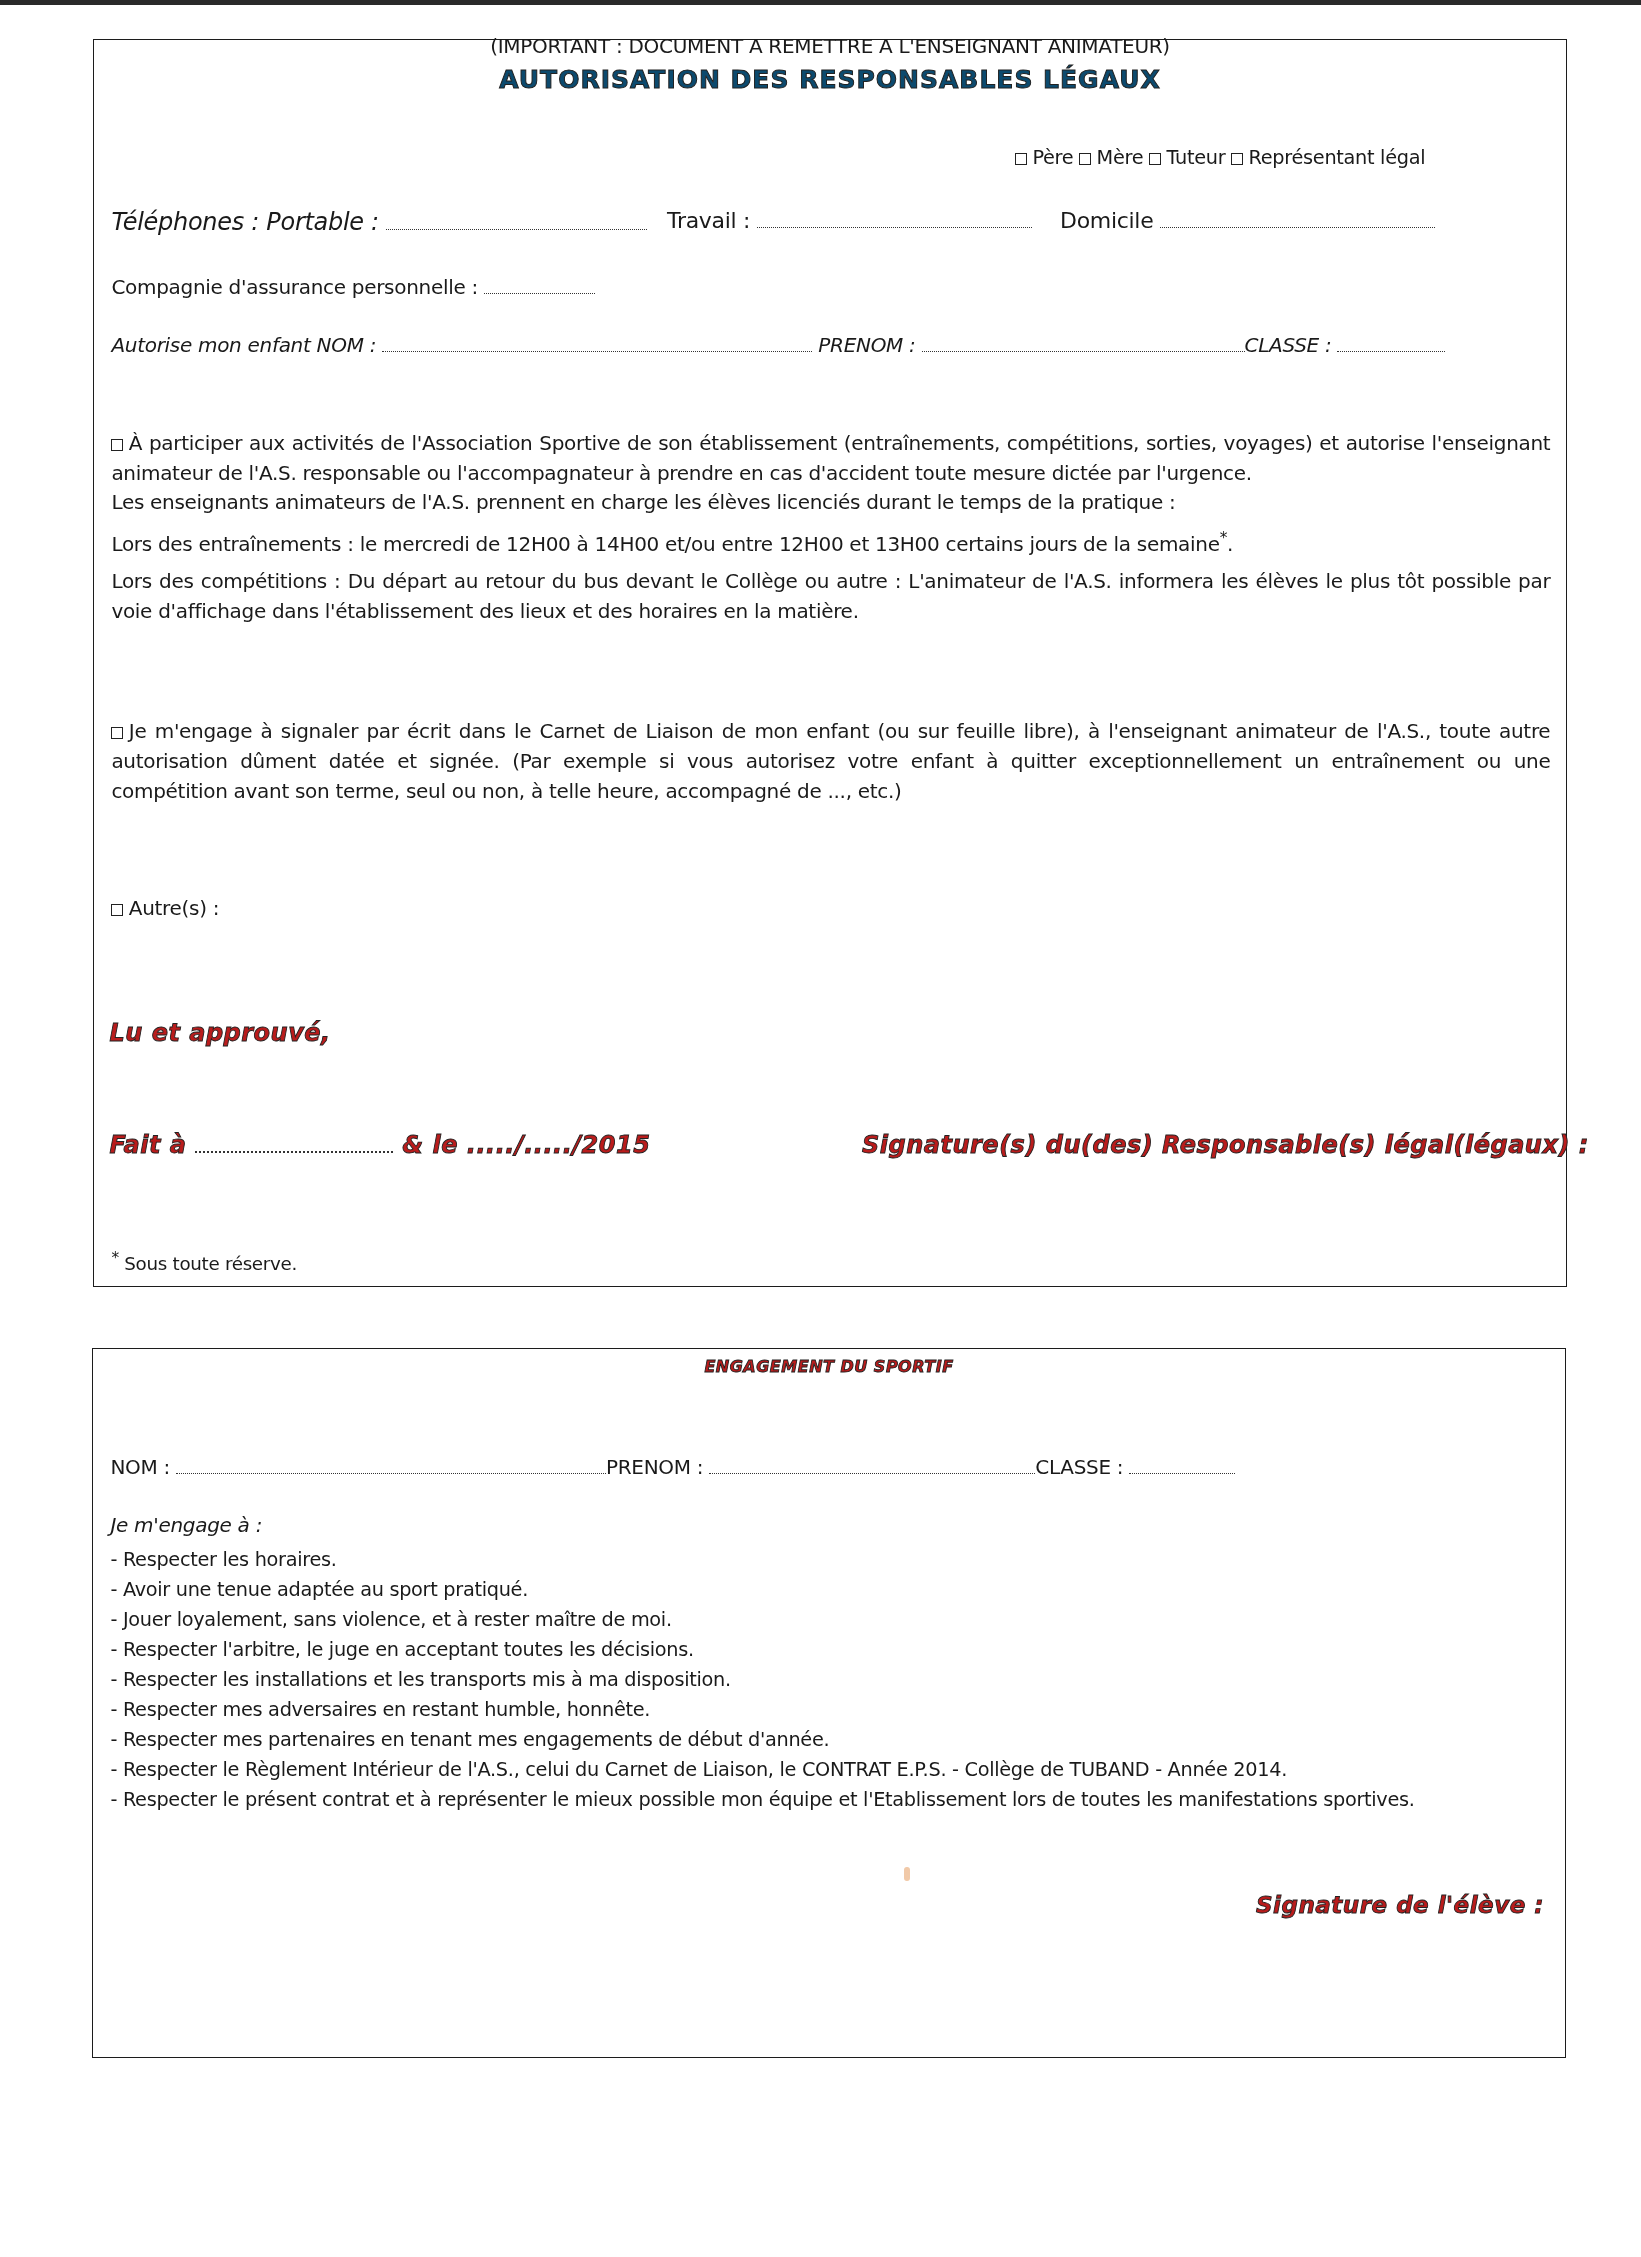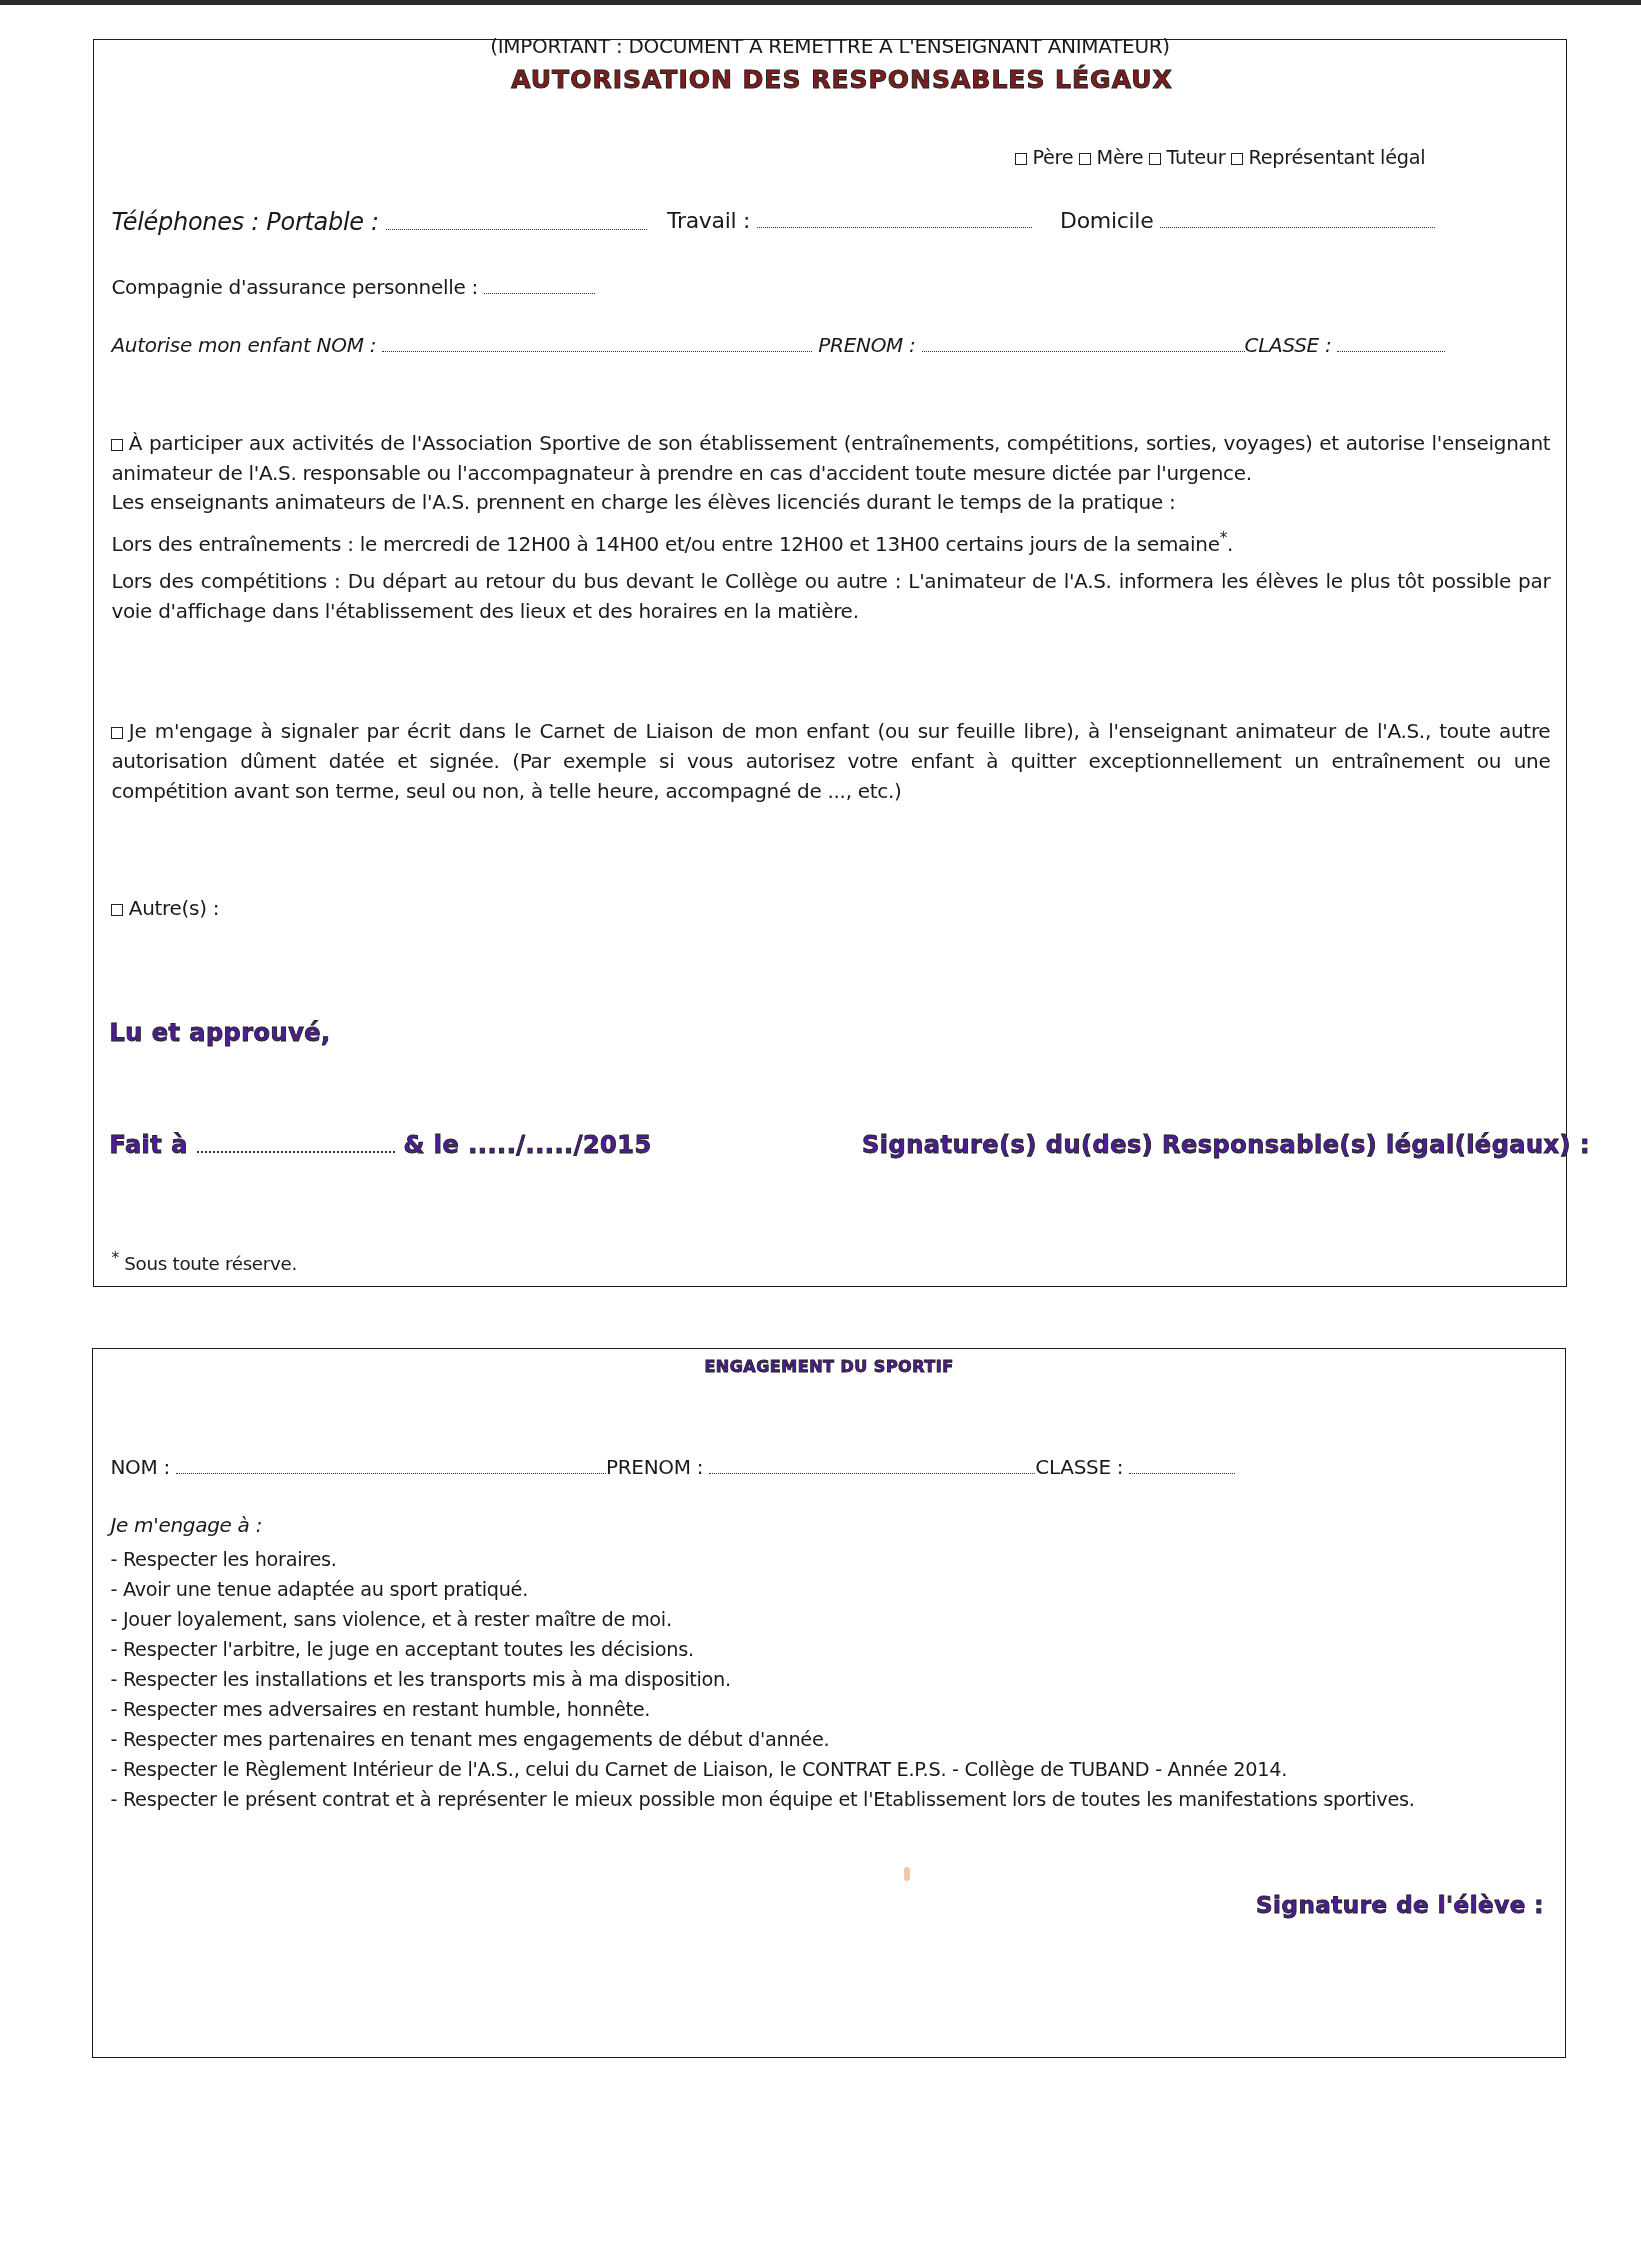--- a/index.html
+++ b/index.html
@@ -9,23 +9,23 @@
     }
     .top-edge { position: absolute; left: 0; top: 0; width: 1641px; height: 4.8px; background: #2a2a2a; }
     .box {
       position: absolute; border: 1.9px solid #1c1c1c; box-sizing: border-box;
     }
     #box1 { left: 93px; top: 39px; width: 1474px; height: 1248px; }
     #box2 { left: 92px; top: 1348px; width: 1474px; height: 710px; }
     .t { position: absolute; white-space: nowrap; font-size: 20px; letter-spacing: -0.3px; }
     .it { font-style: italic; }
     .hdr1 { font-size: 20px; left: 0; width: 100%; text-align: center; }
-    .hdr2 { font-size: 25px; left: 12px; width: 100%; text-align: center; letter-spacing: 1px;
-            color: #7f1d1d; -webkit-text-stroke: 1px #222; font-weight: bold; }
-    .outline { color: #4c1d95; -webkit-text-stroke: 0.9px #222; font-weight: bold; font-size: 24px; letter-spacing: 0.5px; }
+    .hdr2 { font-size: 25px; left: 0; width: 100%; text-align: center; letter-spacing: 1px;
+            color: #0c4a6e; -webkit-text-stroke: 1px #222; font-weight: bold; }
+    .outline { color: #b91c1c; -webkit-text-stroke: 0.9px #222; font-weight: bold; font-size: 24px; letter-spacing: 0.5px; font-style: italic; }
     .dots { display: inline-block; border-bottom: 1.9px dotted #333; height: 13.5px; vertical-align: baseline; }
     .cb { display: inline-block; width: 11.6px; height: 11.6px; border: 1.9px solid #222; margin-right: 5.8px;
           vertical-align: -1px; box-sizing: border-box; }
     .para { position: absolute; font-size: 20px; line-height: 30px; letter-spacing: -0.3px; }
     .justify { text-align: justify; text-align-last: left; }
     sup.star { font-size: 15.4px; }
     .list { position: absolute; left: 17.4px; top: 196px; font-size: 19.3px; line-height: 30px; letter-spacing: -0.3px; }
     .list div { white-space: nowrap; }
     .smudge { position: absolute; width: 5.8px; height: 13.5px; background: #f1c9a8; border-radius: 2.9px; }
   </style>

